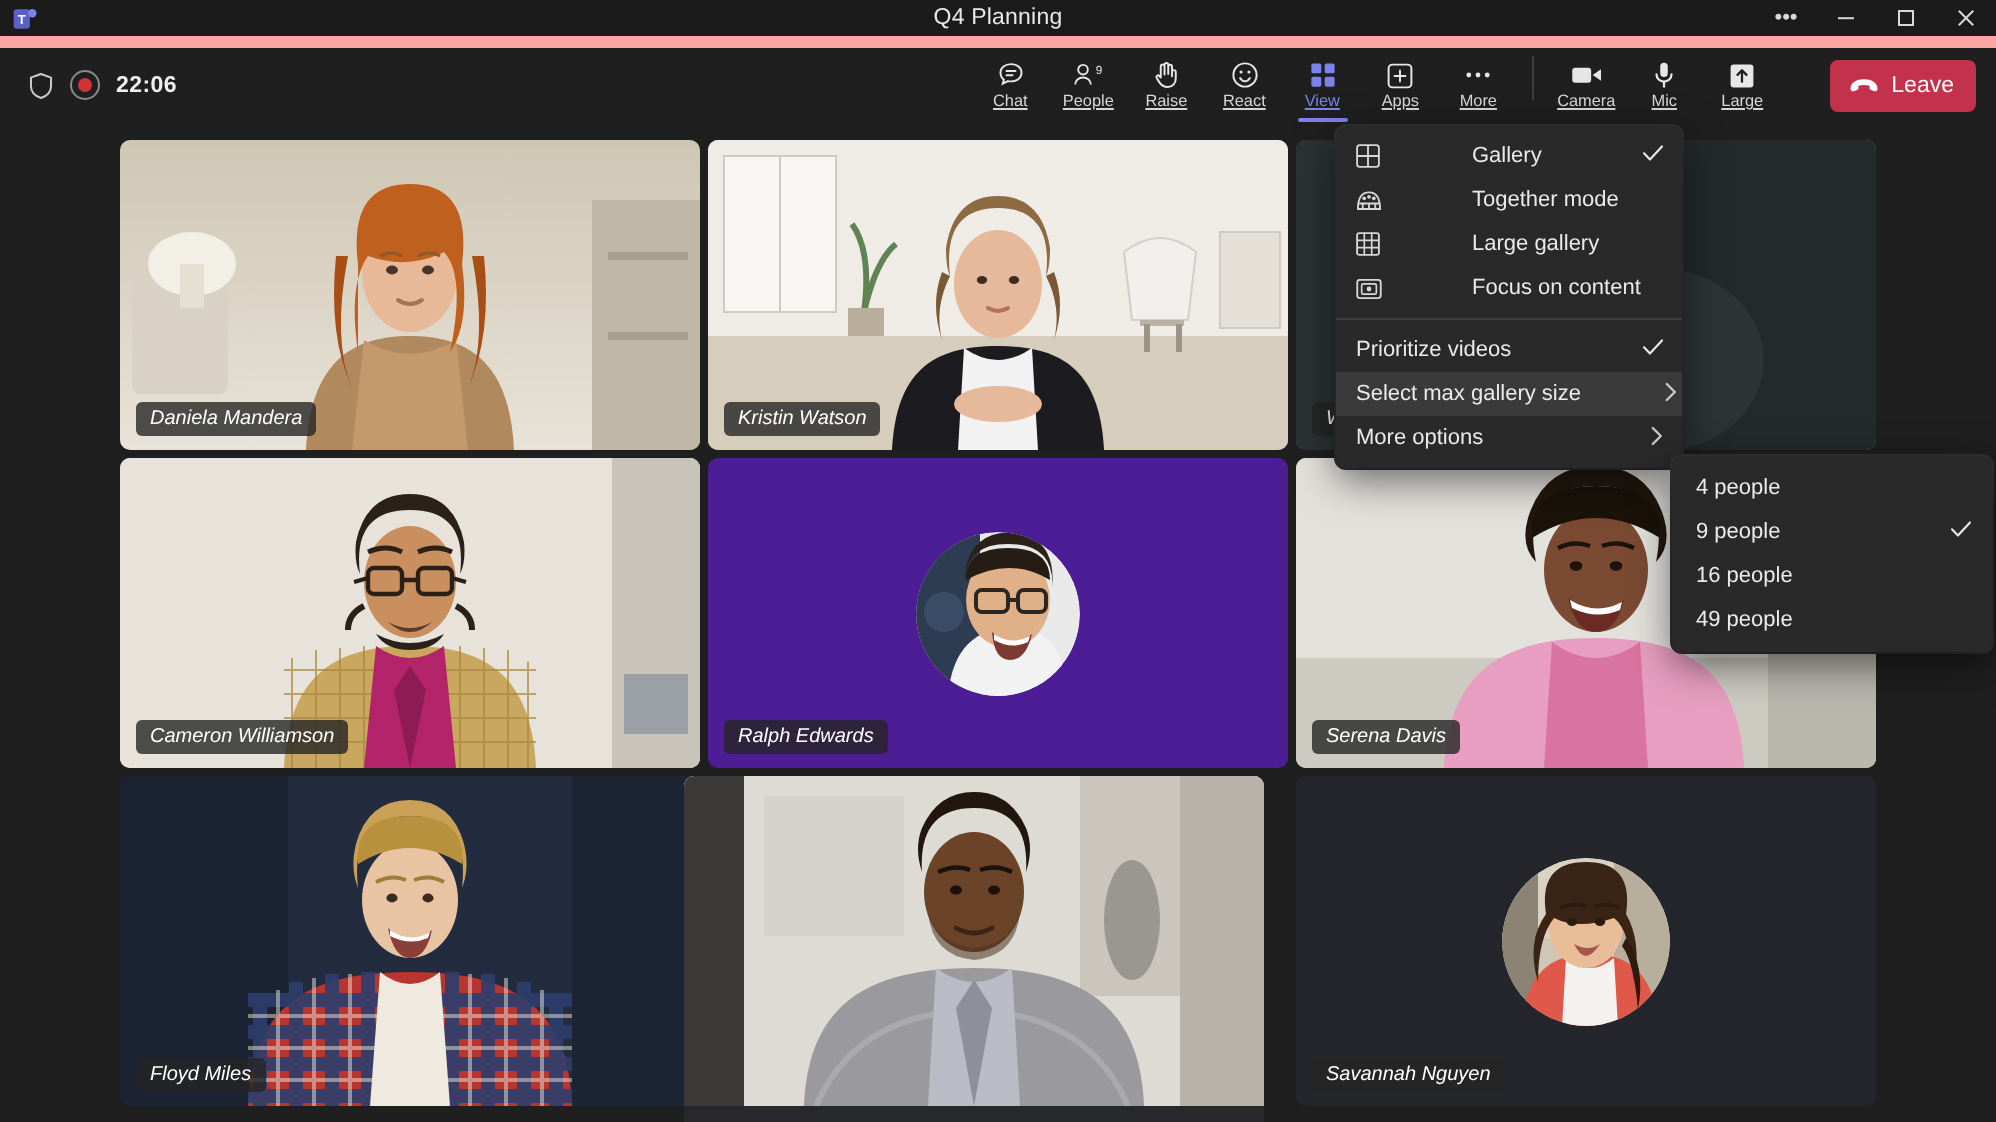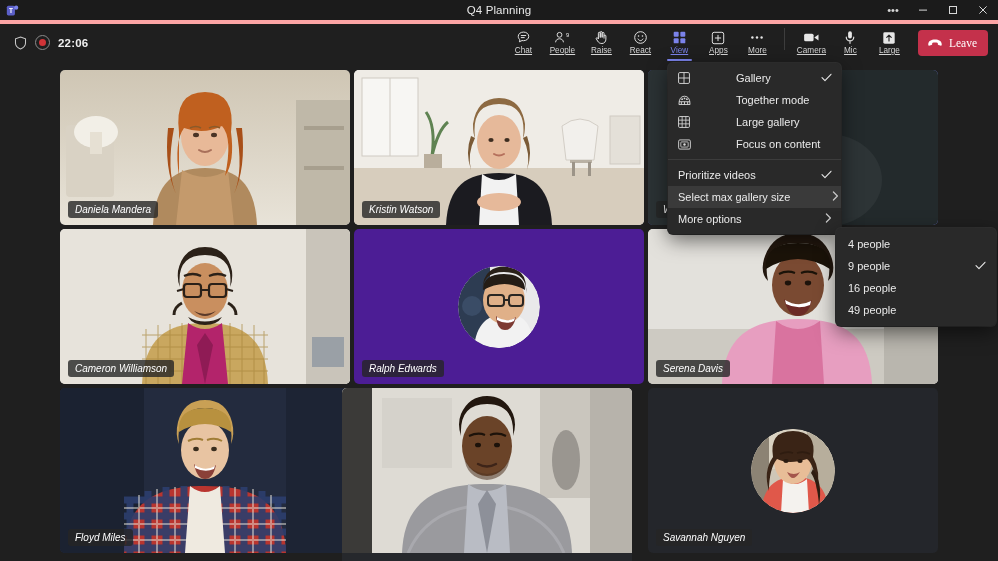--- a/index.html
+++ b/index.html
@@ -10,21 +10,21 @@
     overflow: hidden;
     -webkit-font-smoothing: antialiased;
   }
 
   
   #titlebar {
     position: absolute; top: 0; left: 0;
     width: 998px; height: 24px;
     background: #1b1b1b;
     display: flex; align-items: center;
-    border-bottom: 4px solid #fca5a5;
+    border-bottom: 6px solid #fca5a5;
   }
   #app-logo {
     width: 24px; height: 24px;
     display: flex; align-items: center; justify-content: center;
   }
   #app-logo svg { display:block; }
   #window-title {
     position: absolute; left: 0; right: 0; text-align: center;
     font-size: 11.5px; color: #e8e8e8; letter-spacing: .1px;
     pointer-events: none;
@@ -69,26 +69,25 @@
   .tb-ico { height: 15px; display:flex; align-items:center; justify-content:center; color:#e6e6e6; }
   .tb-lbl { font-size: 8.2px; color: #d6d6d6; line-height: 9px; text-decoration: underline; }
   .tb-item.active .tb-ico, .tb-item.active .tb-lbl { color: #7b83eb; }
   .tb-item.active::after {
     content:''; position:absolute; bottom:0; left:7px; right:7px;
     height:2px; background:#7b83eb; border-radius:1px;
   }
   .tb-sep { width:1px; height:22px; background:#3d3d3d; margin:0 7px 7px 7px; align-self:center; }
 
   #leave-btn {
-    margin-left: 9px; height: 26px; padding: 0 11px 0 9px;
+    margin-left: 24px; height: 26px; padding: 0 11px 0 9px;
     background: #c4314b; border-radius: 4px;
     display: flex; align-items: center; gap: 6px;
     color: #fff; font-size: 11.5px; cursor: default;
     align-self: center;
-    font-family: Liberation Serif, serif;
   }
 
   
   #stage {
     position: absolute; top: 61px; left: 0;
     width: 998px; height: 500px; background: #1f1f1f;
   }
   .tile {
     position: absolute; border-radius: 5px; overflow: hidden;
     background: #26282c;

